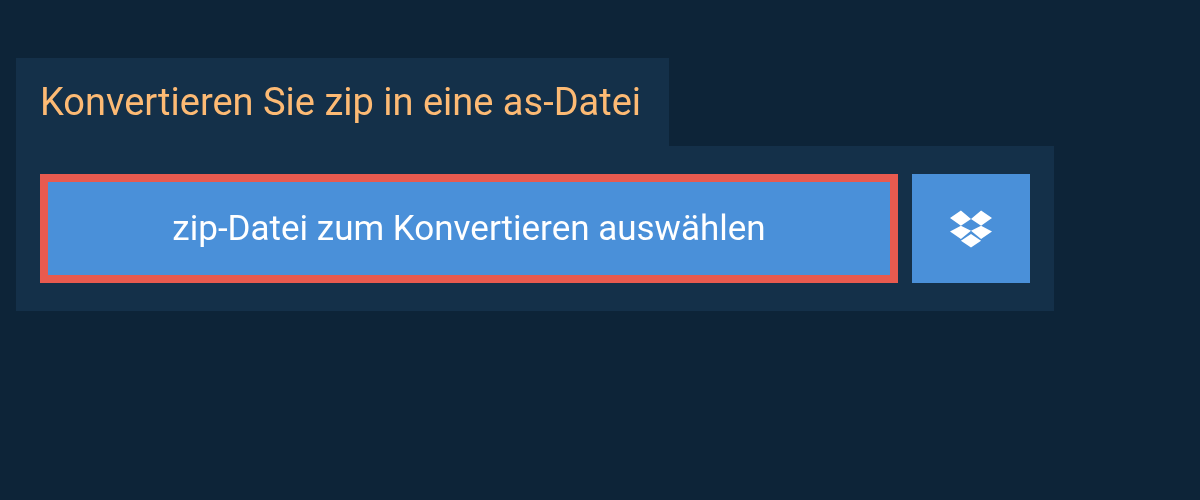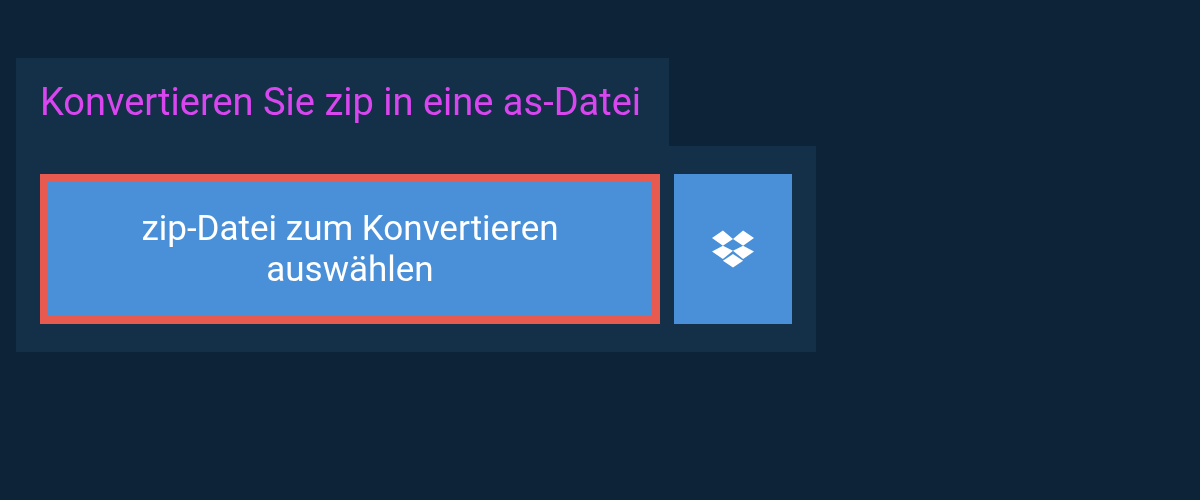--- a/index.html
+++ b/index.html
@@ -15,32 +15,32 @@
       overflow: hidden;
     }
     .header-bar {
       background-color: #143049;
       padding: 22px 28px 22px 24px;
       display: inline-block;
       margin-top: 58px;
       margin-left: 16px;
     }
     .header-title {
-      color: #d946ef;
+      color: #fdba74;
       font-size: 38px;
       font-weight: 400;
     }
     .action-panel {
       background-color: #143049;
       margin-top: 0;
       margin-left: 16px;
       padding: 28px 24px;
       display: flex;
       gap: 14px;
-      width: 800px;
+      width: 1038px;
     }
     .select-file-button {
       background-color: #4a90d9;
       border: 8px solid #e85a4f;
       color: #ffffff;
       font-size: 35px;
       font-weight: 400;
       padding: 26px 40px;
       cursor: pointer;
       flex: 1;

